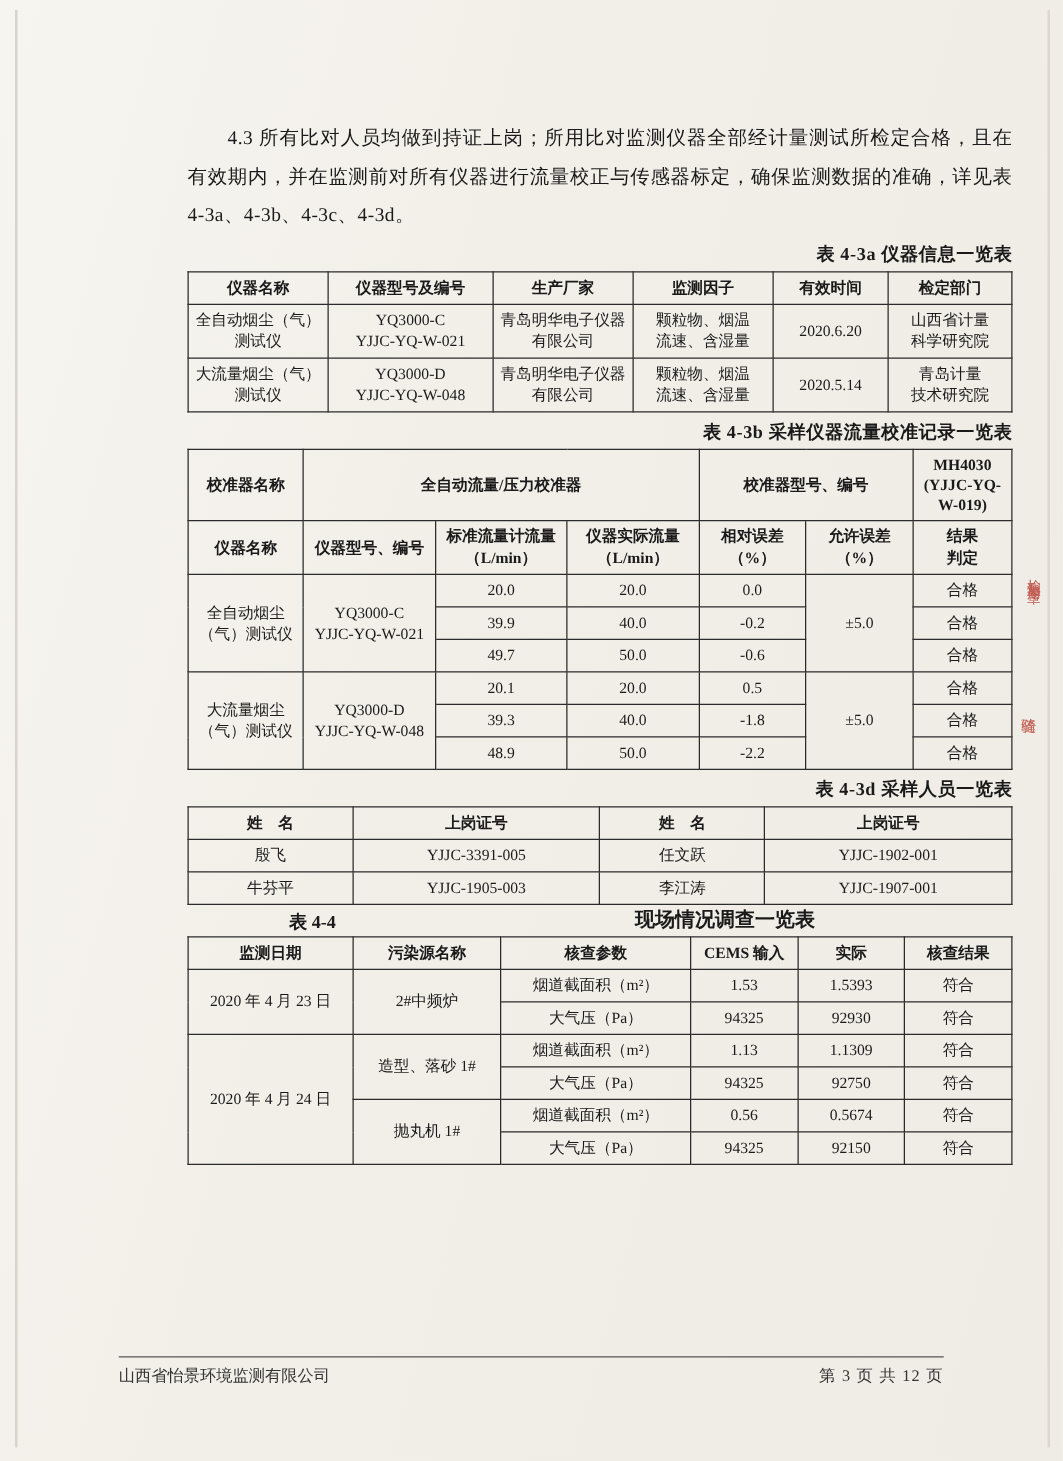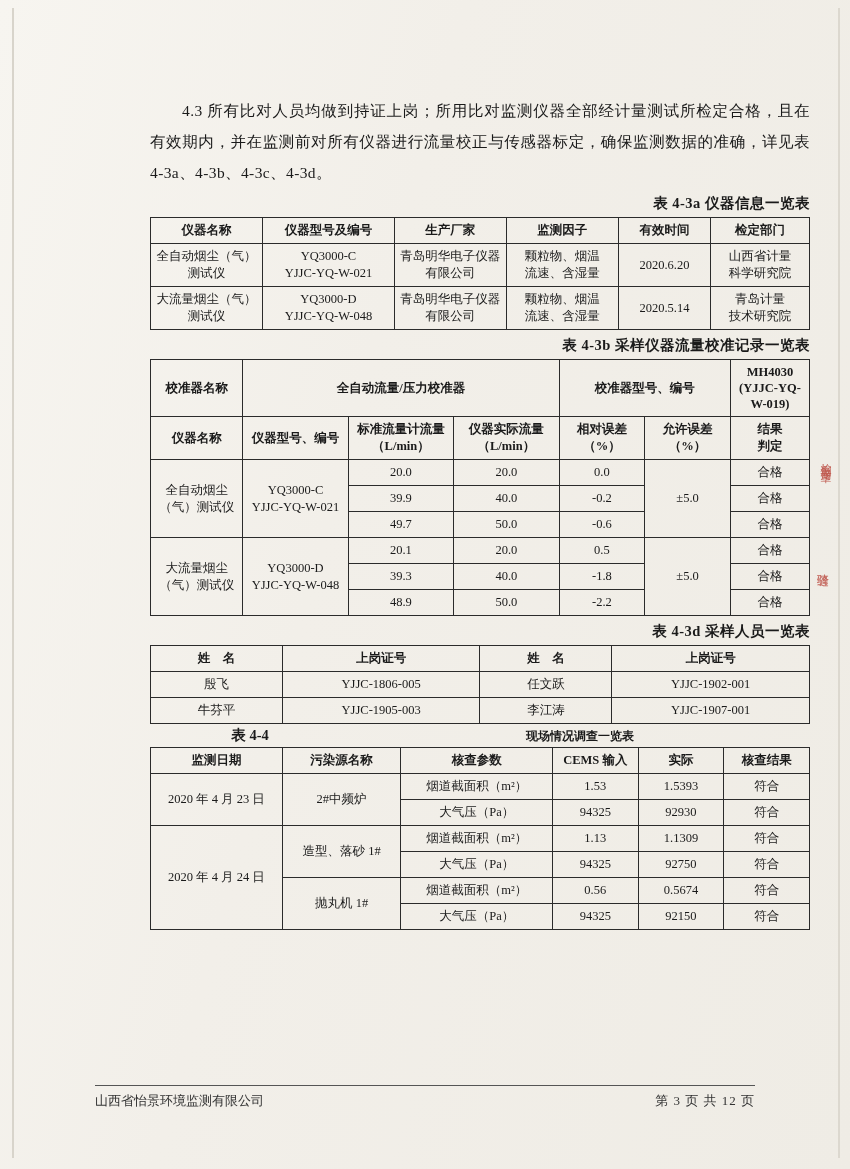--- a/index.html
+++ b/index.html
@@ -83,21 +83,21 @@
   }
   .tbl44-head .lbl {
     width: 200px;
     text-align: center;
     font-size: 14.5px;
     font-weight: bold;
   }
   .tbl44-head .ttl {
     flex: 1;
     text-align: center;
-    font-size: 12px;
+    font-size: 16px;
     font-weight: bold;
   }
   .footer {
     position: absolute;
     left: 95px;
     top: 1085px;
     width: 660px;
     border-top: 1px solid #555;
     padding-top: 6px;
     display: flex;
@@ -272,21 +272,21 @@
         </colgroup>
       <tbody>
         <tr>
           <th>姓　名</th>
           <th>上岗证号</th>
           <th>姓　名</th>
           <th>上岗证号</th>
         </tr>
         <tr>
           <td>殷飞</td>
-          <td>YJJC-1806-005</td>
+          <td>YJJC-3391-005</td>
           <td>任文跃</td>
           <td>YJJC-1902-001</td>
         </tr>
         <tr>
           <td>牛芬平</td>
           <td>YJJC-1905-003</td>
           <td>李江涛</td>
           <td>YJJC-1907-001</td>
         </tr>
       </tbody>

